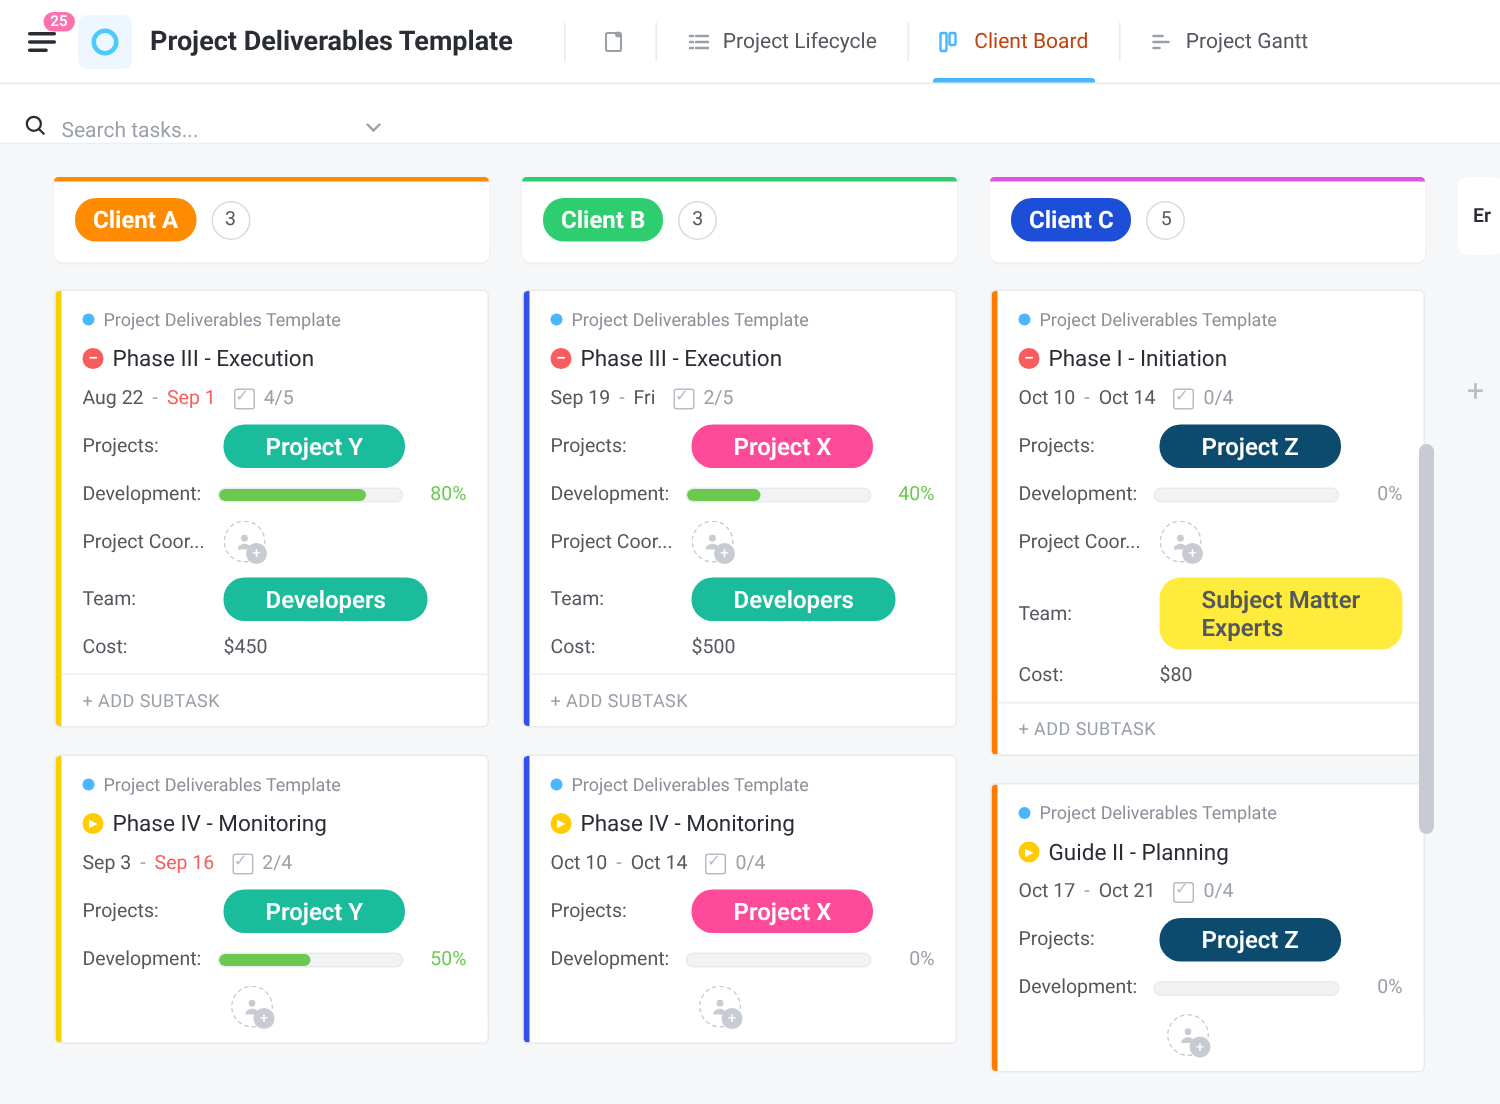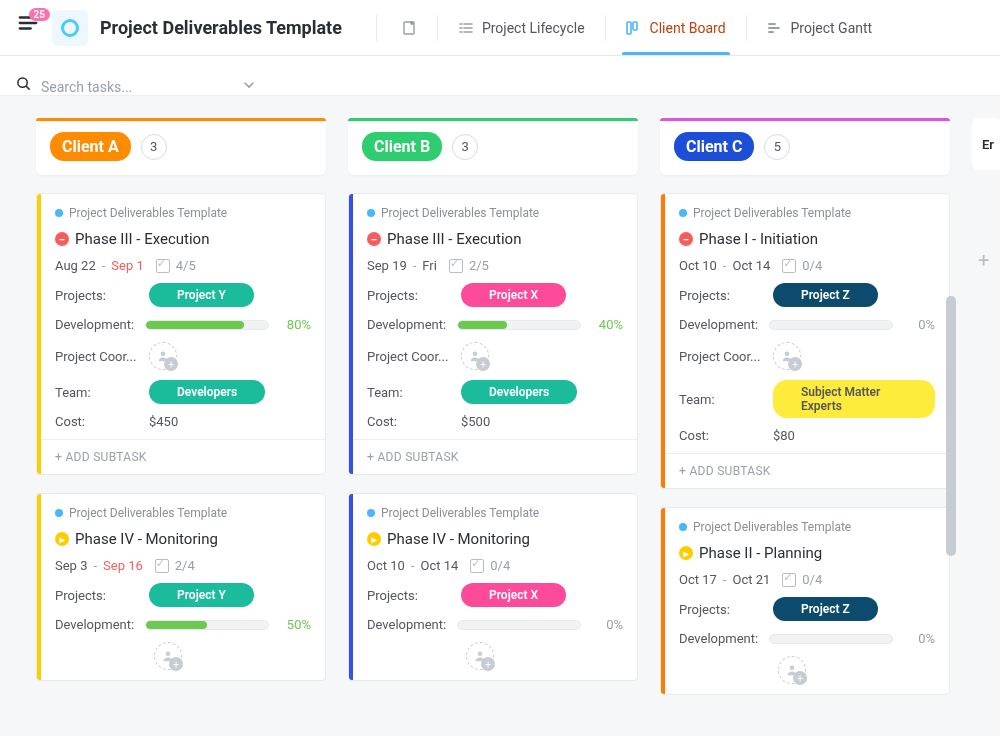--- a/index.html
+++ b/index.html
@@ -1,18 +1,18 @@
 <!DOCTYPE html>
 <html><head>
 <meta charset="utf-8">
 <style>
 *{box-sizing:border-box;margin:0;padding:0;font-family:-apple-system,BlinkMacSystemFont,"Segoe UI",Roboto,sans-serif}
 body{background:#f6f7f9;color:#2a2e34;overflow-x:hidden}
 .topbar{display:flex;align-items:center;height:56px;background:#fff;padding:0 12px;gap:8px;border-bottom:1px solid #e8eaed}
-.hamburger{position:relative;width:32px;height:32px;display:flex;justify-content:center;cursor:pointer}
+.hamburger{position:relative;width:32px;height:32px;display:flex;align-items:center;justify-content:center;cursor:pointer}
 .hamburger svg{width:22px;height:22px}
 .badge{position:absolute;top:-4px;right:-6px;background:#fd71af;color:#fff;font-size:10px;font-weight:600;padding:1px 5px;border-radius:10px}
 .logo{width:36px;height:36px;border-radius:6px;background:#eef7ff;display:flex;align-items:center;justify-content:center}
 .logo-ring{width:18px;height:18px;border:3px solid #49ccf9;border-radius:50%}
 .title{font-size:18px;font-weight:700;margin-left:4px;margin-right:20px}
 .navlinks{display:flex;align-items:center;gap:4px;height:100%}
 .navsep{width:1px;height:26px;background:#e8eaed;margin:0 6px}
 .navlink{display:flex;align-items:center;gap:8px;padding:0 10px;height:100%;font-size:14px;color:#54575d;cursor:pointer;position:relative}
 .navlink.active{color:#c2410c}
 .navlink.active::after{content:"";position:absolute;left:6px;right:6px;bottom:0;height:3px;background:#49b6ff;border-radius:2px 2px 0 0}
@@ -45,21 +45,21 @@
 .phaseicon.yellow{background:#ffcc00}
 .phasetxt{font-size:15px;font-weight:400;color:#2a2e34}
 .daterow{display:flex;align-items:center;gap:6px;font-size:13px;color:#54575d}
 .daterow .sep{color:#9aa0a8}
 .daterow .late{color:#f85c5c}
 .chk{width:14px;height:14px;border:1.5px solid #b8bcc4;border-radius:2px;position:relative;margin-left:6px}
 .chk::after{content:"✓";position:absolute;top:-3px;left:0;font-size:11px;color:#b8bcc4}
 .frac{font-size:13px;color:#9aa0a8}
 .kv{display:flex;align-items:center;gap:12px;font-size:13px;color:#54575d}
 .kv .k{width:82px;flex:0 0 82px}
-.tag{color:#fff;font-size:12px;font-weight:600;padding:5px 28px;border-radius:14px}
+.tag{color:#fff;font-size:16px;font-weight:600;padding:5px 28px;border-radius:14px}
 .tag.cyan{background:#1bbc9c}
 .tag.pink{background:#fd4b9a}
 .tag.orange{background:#0c4a6e}
 .tag.teal{background:#1bbc9c}
 .tag.yellow{background:#ffeb3b;color:#54575d}
 .progrow{display:flex;align-items:center;gap:8px;font-size:13px;color:#54575d}
 .progrow .k{width:82px;flex:0 0 82px}
 .bar{flex:1;height:10px;border-radius:6px;background:#f1f2f4;border:1px solid #e8eaed;overflow:hidden}
 .barfill{height:100%;background:#6bc950;border-radius:6px}
 .pct{width:34px;text-align:right;color:#6bc950;font-size:13px}
@@ -401,21 +401,21 @@
       <div class="card">
         <div class="cardbar" style="background:#ff7b00"></div>
         <div style="flex:1;display:flex;flex-direction:column">
           <div class="cardbody">
     <div class="crumb">
               <span class="dot"></span>
               <span>Project Deliverables Template</span>
             </div>
     <div class="phaserow">
               <span class="phaseicon yellow">▸</span>
-              <span class="phasetxt">Phase II - Planning</span>
+              <span class="phasetxt">Guide II - Planning</span>
             </div>
     <div class="daterow">
               <span>Oct 17</span>
               <span class="sep">-</span>
               <span class="">Oct 21</span>
               <span class="chk"></span>
               <span class="frac">0/4</span>
             </div>
     <div class="kv">
               <span class="k">Projects:</span>

